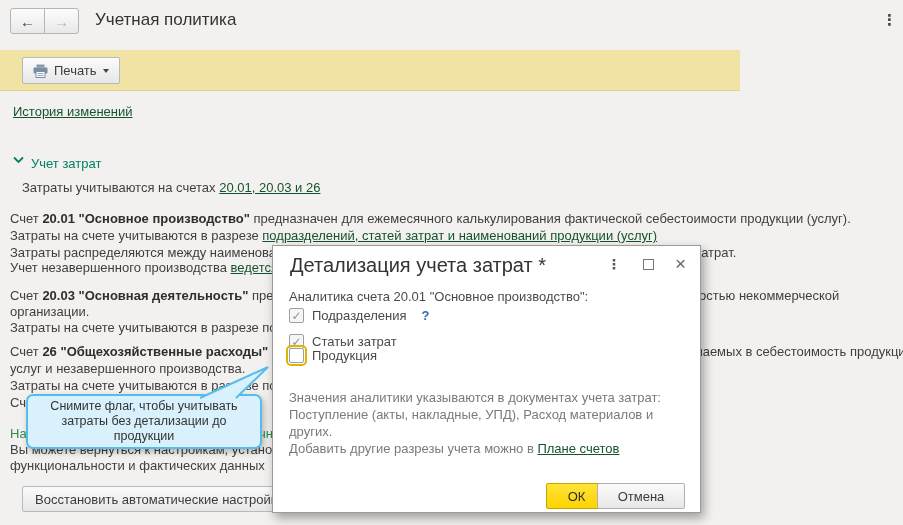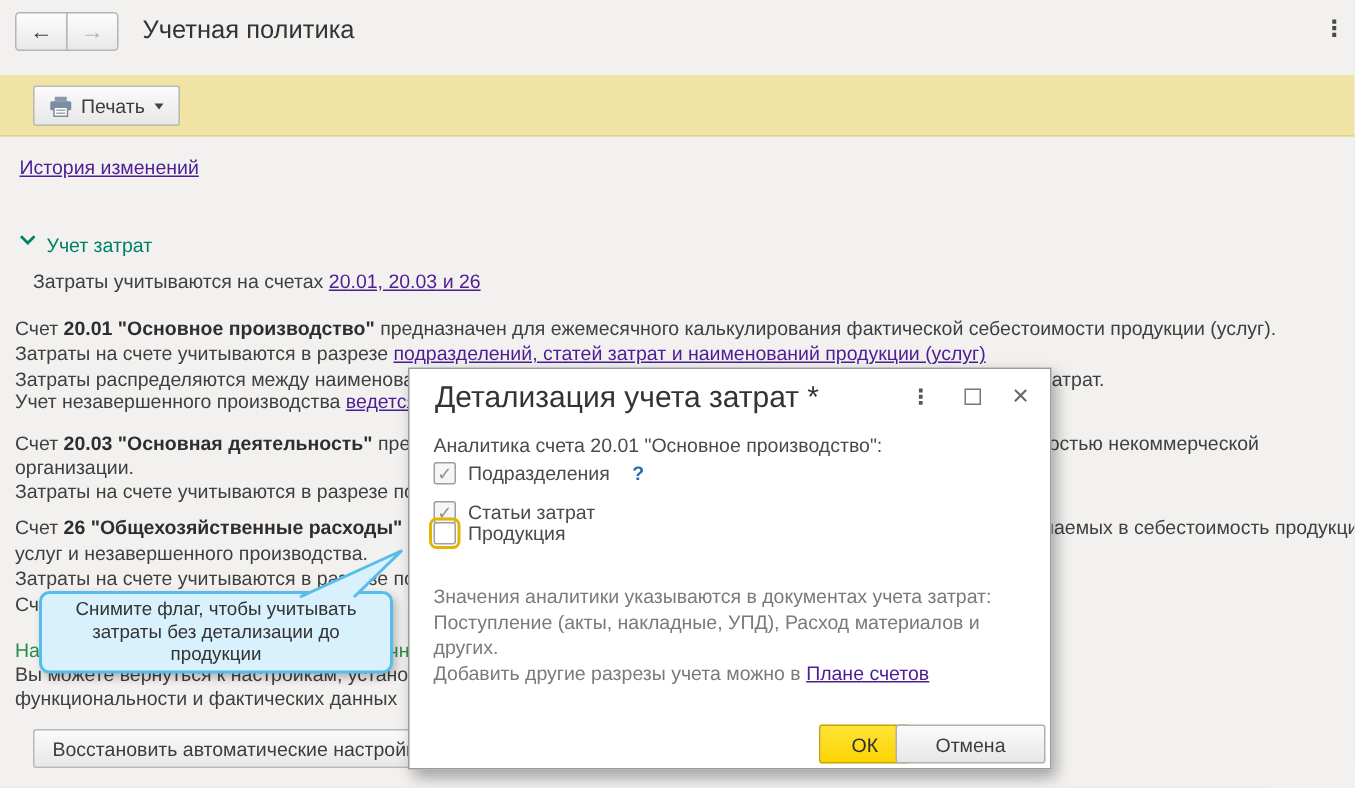--- a/index.html
+++ b/index.html
@@ -12,29 +12,29 @@
   .navgroup{position:absolute;left:10px;top:8px;display:flex;}
   .nav-btn{
     width:35px;height:26px;border:1px solid #b5b5b5;background:linear-gradient(#fcfcfc,#e9e9e9);
     display:flex;align-items:center;justify-content:center;font-size:15px;padding:0;cursor:pointer;
   }
   .nav-btn.back{border-radius:3px 0 0 3px;color:#3c3c3c;}
   .nav-btn.fwd{border-radius:0 3px 3px 0;margin-left:-1px;color:#b3b3b3;}
   .page-title{position:absolute;left:95px;top:10px;font-size:17px;color:#333;}
   .menu-dots{position:absolute;left:882px;top:11px;font-size:15px;font-weight:bold;color:#4a4a4a;cursor:pointer;line-height:18px;}
   
-  .cmdbar{position:absolute;left:0;top:50px;width:903px;height:41px;background:#f0e3a3;border-bottom:1px solid #e0d18e;}
+  .cmdbar{position:absolute;left:0;top:50px;width:740px;height:41px;background:#f0e3a3;border-bottom:1px solid #e0d18e;}
   .print-btn{
     position:absolute;left:22px;top:7px;height:27px;padding:0 10px;display:flex;align-items:center;gap:6px;
     background:linear-gradient(#fbfbfb,#e7e7e7);border:1px solid #b9b9b9;border-radius:2px;font-size:13px;color:#3c3c3c;cursor:pointer;
     font-family:inherit;
   }
   .caret{width:0;height:0;border-left:3.5px solid transparent;border-right:3.5px solid transparent;border-top:4px solid #444;}
   
-  .lnk,.seg-link{color:#4c1d95;text-decoration:underline;cursor:pointer;}
+  .lnk,.seg-link{color:#14532d;text-decoration:underline;cursor:pointer;}
   .hist{position:absolute;left:13px;top:104px;font-size:13px;}
   .section-hdr{position:absolute;left:13px;top:156px;display:flex;align-items:flex-start;gap:7px;color:#008065;font-size:13px;cursor:pointer;}
   #bg-lines{position:absolute;left:0;top:0;width:100%;height:100%;padding-left:32px;}
   .line{position:absolute;white-space:nowrap;font-size:13px;line-height:15px;color:#3f3f3f;}
   .seg-plain{color:#3f3f3f;}
   .seg-bold{font-weight:bold;color:#2e2e2e;}
   .seg-green{color:#2e8b47;}
   
   .tooltip{
     position:absolute;left:26px;top:394px;width:236px;z-index:30;
@@ -63,21 +63,21 @@
   #cb-rows{position:absolute;left:0;top:0;width:100%;height:100%;}
   .cb-row{position:absolute;left:16px;display:flex;align-items:center;font-size:13px;color:#4a4a4a;}
   .cb{width:15px;height:15px;border:1px solid #9e9e9e;background:#fff;display:flex;align-items:center;justify-content:center;
       font-size:12px;color:#8f8f8f;margin-right:8px;cursor:pointer;border-radius:2px;}
   .cb.disabled{background:#f6f6f6;cursor:default;}
   .cb.hl{outline:2px solid #e0b400;outline-offset:1px;}
   .cb-help{color:#2a6cb4;font-weight:bold;margin-left:15px;cursor:pointer;}
   .dlg-note{position:absolute;left:16px;top:143px;font-size:13px;line-height:17px;color:#7a7a7a;}
   .dlg-btn{position:absolute;top:237px;height:26px;font-size:13px;border-radius:2px;cursor:pointer;font-family:inherit;}
   .ok{left:273px;width:61px;background:linear-gradient(#ffe338,#fcd400);border:1px solid #c7a300;color:#2e2e2e;}
-  .cancel{left:324px;width:100px;background:linear-gradient(#fbfbfb,#e7e7e7);border:1px solid #b0b0b0;color:#3c3c3c;}
+  .cancel{left:324px;width:88px;background:linear-gradient(#fbfbfb,#e7e7e7);border:1px solid #b0b0b0;color:#3c3c3c;}
 </style>
 </head>
 <body>
 
 <div class="stage">
 
   <div class="navgroup">
     <button class="nav-btn back">
         <span>←</span>
       </button>

